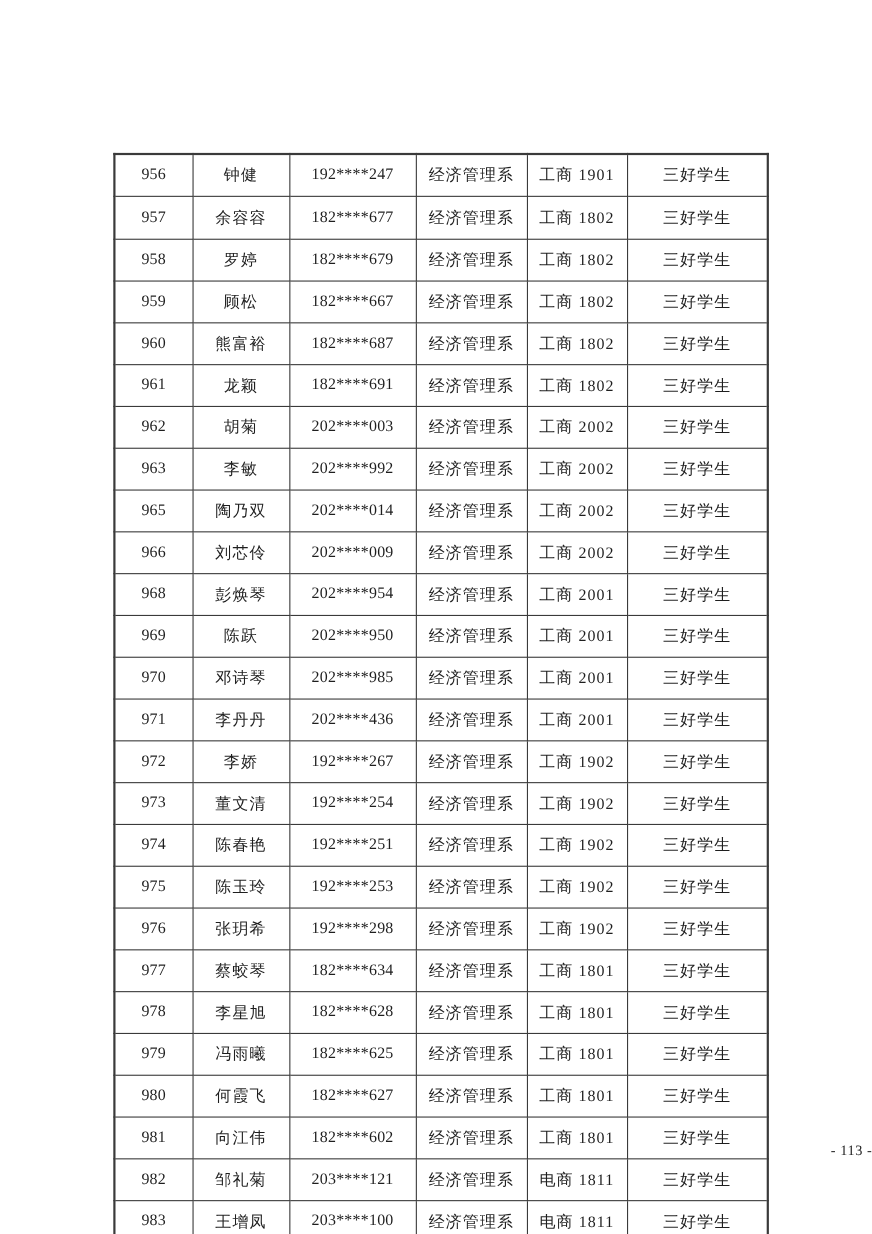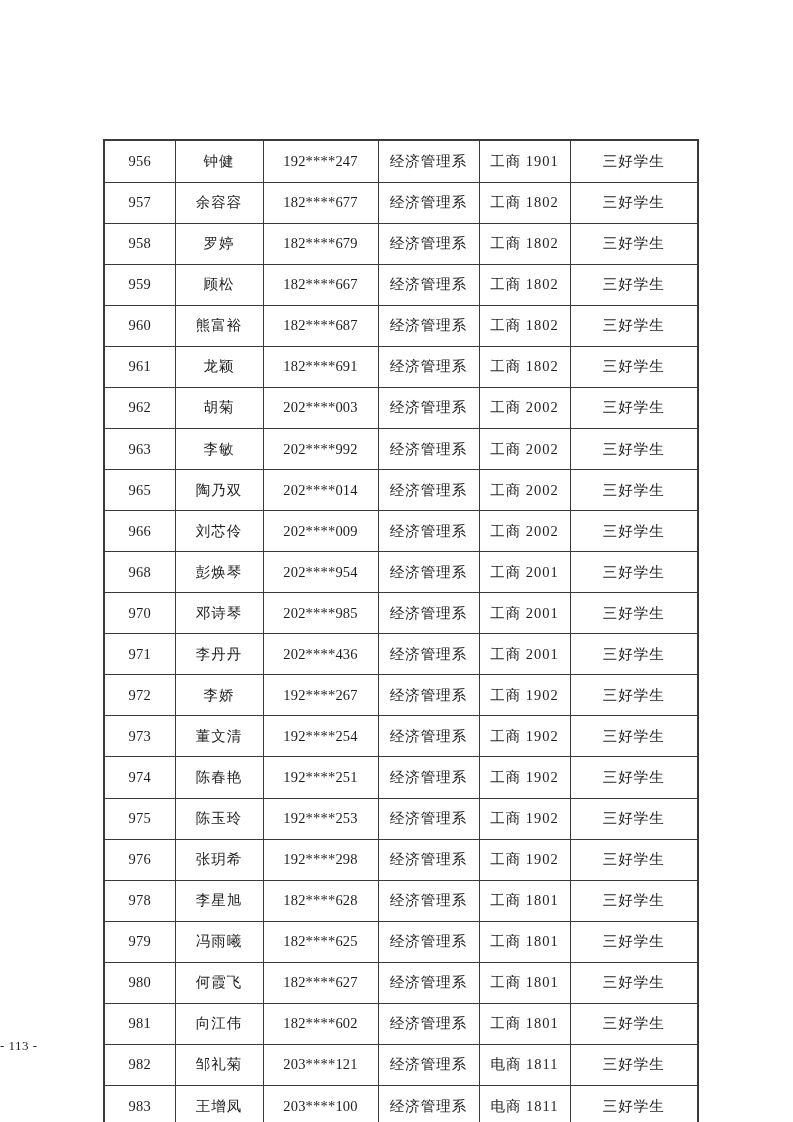--- a/index.html
+++ b/index.html
@@ -53,21 +53,21 @@
   col.c-name       { width: 88px; }
   col.c-student_id { width: 115px; }
   col.c-department { width: 101px; }
   col.c-class      { width: 91px; }
   col.c-award      { width: 128px; }
   .page-footer {
     position: absolute;
     left: 0;
     top: 1038px;
     width: 100%;
-    text-align: left;
+    text-align: right;
     font-size: 13px;
     letter-spacing: 0.5px;
     color: #1e1e1e;
   }
 </style>
 </head>
 <body>
 
 <div class="page">
 
@@ -163,20 +163,28 @@
         </tr>
         <tr>
           <td class="cell-number">968</td>
           <td class="cell-name">彭焕琴</td>
           <td class="cell-student_id">202****954</td>
           <td class="cell-department">经济管理系</td>
           <td class="cell-class">工商 2001</td>
           <td class="cell-award">三好学生</td>
         </tr>
         <tr>
+          <td class="cell-number">969</td>
+          <td class="cell-name">陈跃</td>
+          <td class="cell-student_id">202****950</td>
+          <td class="cell-department">经济管理系</td>
+          <td class="cell-class">工商 2001</td>
+          <td class="cell-award">三好学生</td>
+        </tr>
+        <tr>
           <td class="cell-number">970</td>
           <td class="cell-name">邓诗琴</td>
           <td class="cell-student_id">202****985</td>
           <td class="cell-department">经济管理系</td>
           <td class="cell-class">工商 2001</td>
           <td class="cell-award">三好学生</td>
         </tr>
         <tr>
           <td class="cell-number">971</td>
           <td class="cell-name">李丹丹</td>
@@ -219,20 +227,28 @@
         </tr>
         <tr>
           <td class="cell-number">976</td>
           <td class="cell-name">张玥希</td>
           <td class="cell-student_id">192****298</td>
           <td class="cell-department">经济管理系</td>
           <td class="cell-class">工商 1902</td>
           <td class="cell-award">三好学生</td>
         </tr>
         <tr>
+          <td class="cell-number">977</td>
+          <td class="cell-name">蔡蛟琴</td>
+          <td class="cell-student_id">182****634</td>
+          <td class="cell-department">经济管理系</td>
+          <td class="cell-class">工商 1801</td>
+          <td class="cell-award">三好学生</td>
+        </tr>
+        <tr>
           <td class="cell-number">978</td>
           <td class="cell-name">李星旭</td>
           <td class="cell-student_id">182****628</td>
           <td class="cell-department">经济管理系</td>
           <td class="cell-class">工商 1801</td>
           <td class="cell-award">三好学生</td>
         </tr>
         <tr>
           <td class="cell-number">979</td>
           <td class="cell-name">冯雨曦</td>

